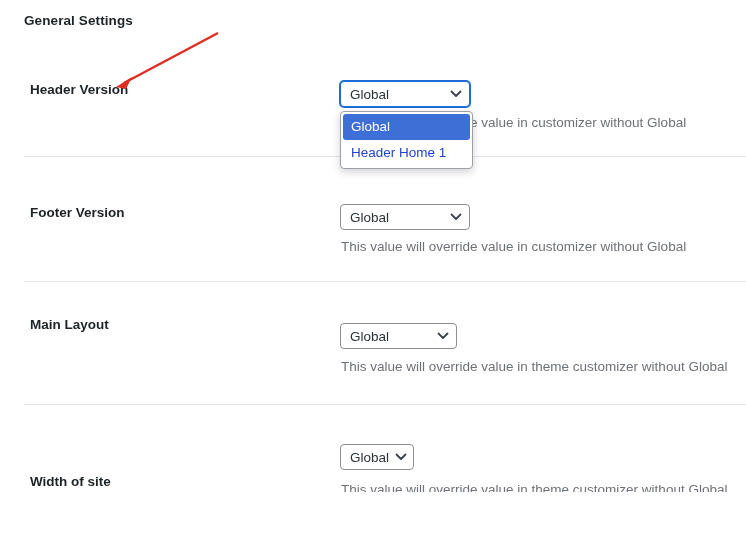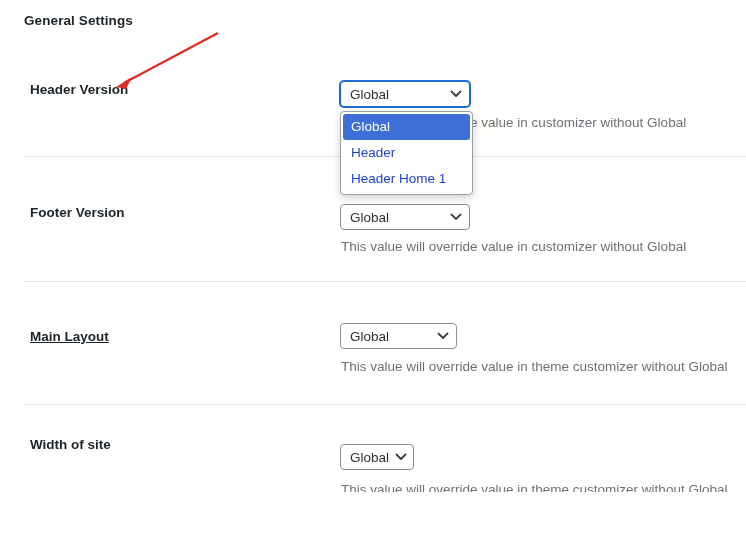--- a/index.html
+++ b/index.html
@@ -73,38 +73,37 @@
   <div class="row-label" style="top:205px;text-align:right;">Footer Version</div>
   <div class="select" style="left:340px; top:204px; width:130px; z-index:1;">
     <span>Global</span>
     <svg class="chev" width="12" height="8" viewBox="0 0 12 8">
         <polyline points="1.5,1.5 6,6 10.5,1.5" fill="none" stroke="#3c434a" stroke-width="1.8" stroke-linecap="round" stroke-linejoin="round"></polyline>
       </svg>
   </div>
   <div class="helper" style="top:239px;">This value will override value in customizer without Global</div>
   <div class="divider" style="top:281px;"></div>
 
-  <div class="row-label" style="top:329px;text-decoration:underline;">Main Layout</div>
+  <div class="row-label" style="top:317px;">Main Layout</div>
   <div class="select" style="left:340px; top:323px; width:117px;">
     <span>Global</span>
     <svg class="chev" width="12" height="8" viewBox="0 0 12 8">
         <polyline points="1.5,1.5 6,6 10.5,1.5" fill="none" stroke="#3c434a" stroke-width="1.8" stroke-linecap="round" stroke-linejoin="round"></polyline>
       </svg>
   </div>
   <div class="helper" style="top:359px;">This value will override value in theme customizer without Global</div>
   <div class="divider" style="top:404px;"></div>
 
-  <div class="row-label" style="top:437px;text-align:center;">Width of site</div>
+  <div class="row-label" style="top:474px;text-align:center;">Width of site</div>
   <div class="select" style="left:340px; top:444px; width:74px;">
     <span>Global</span>
     <svg class="chev" width="12" height="8" viewBox="0 0 12 8">
         <polyline points="1.5,1.5 6,6 10.5,1.5" fill="none" stroke="#3c434a" stroke-width="1.8" stroke-linecap="round" stroke-linejoin="round"></polyline>
       </svg>
   </div>
   <div class="helper" style="top:482px;">This value will override value in theme customizer without Global</div>
 
   <div class="popup">
     <div class="option selected">Global</div>
-    <div class="option">Header</div>
     <div class="option">Header Home 1</div>
   </div>
 
 </div>
 
 </body></html>

